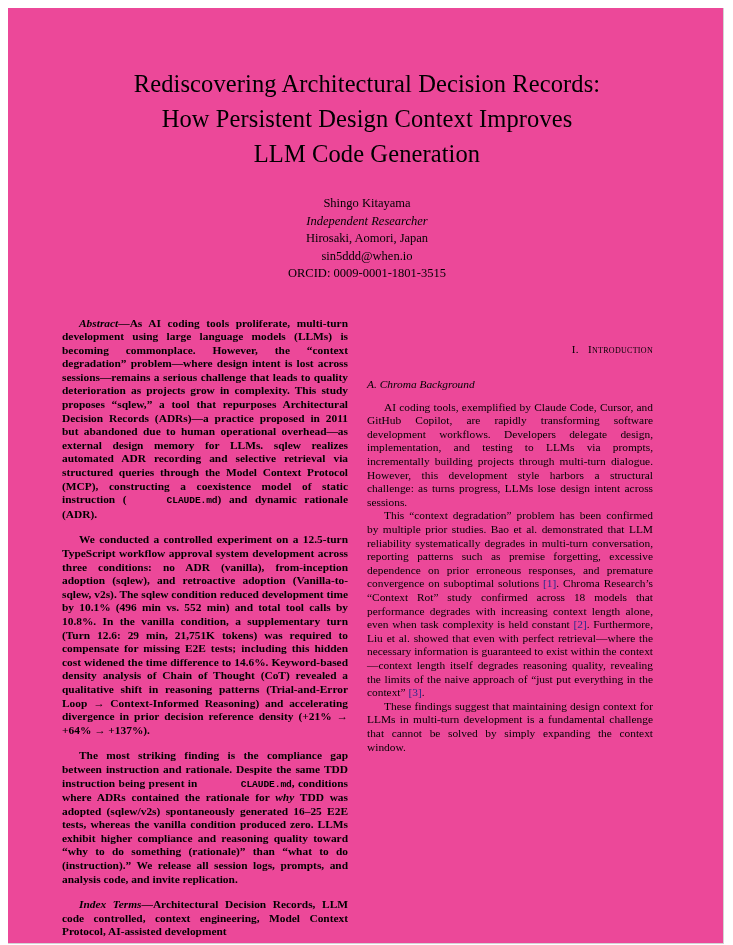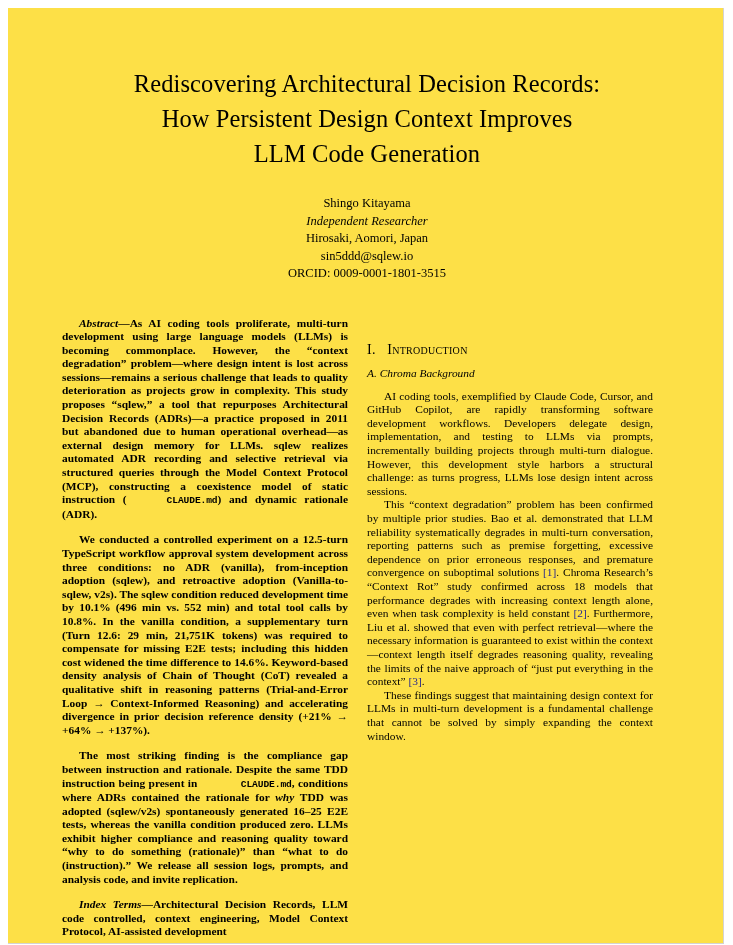--- a/index.html
+++ b/index.html
@@ -14,21 +14,21 @@
     color: #000000;
     overflow: hidden;
   }
 
   .page {
     position: absolute;
     left: 8px;
     top: 8px;
     width: 716px;
     height: 936px;
-    background: #fde047;
+    background: #ec4899;
     border-right: 1px solid #d3d3d3;
     border-bottom: 1px solid #d3d3d3;
     box-sizing: border-box;
     overflow: hidden;
   }
 
   .content {
     position: absolute;
     left: 54px;
     top: 0;
@@ -91,25 +91,25 @@
   code, .mono {
     font-family: "Liberation Mono", "DejaVu Sans Mono", monospace;
     font-size: 9.6px;
     letter-spacing: -0.1px;
     padding-left: 40px;
   }
 
   .it { font-style: italic; }
 
   .sec-head {
-    text-align: left;
-    font-size: 14px;
+    text-align: right;
+    font-size: 11px;
     font-variant: small-caps;
     margin-top: 26px;
-    margin-bottom: 11px;
+    margin-bottom: 22px;
     letter-spacing: 0.3px;
   }
   .subsec-head {
     font-style: italic;
     font-size: 11.4px;
     margin-bottom: 9px;
   }
 
   .body-p {
     text-indent: 17px;
@@ -134,21 +134,21 @@
     <h1 class="title">
       <span class="tline">Rediscovering Architectural Decision Records:</span>
       <span class="tline">How Persistent Design Context Improves</span>
       <span class="tline">LLM Code Generation</span>
     </h1>
 
     <div class="authors">
       <span class="name">Shingo Kitayama</span>
       <span class="affil">Independent Researcher</span>
       <span class="loc">Hirosaki, Aomori, Japan</span>
-      <span class="mail">sin5ddd@sqlew.io</span>
+      <span class="mail">sin5ddd@when.io</span>
       <span class="orcid">ORCID: 0009-0001-1801-3515</span>
     </div>
 
     <div class="columns">
 
       <div class="col">
 
         <p class="abs"><span class="lead">Abstract</span><span>—As AI coding tools proliferate, multi-turn development using large language models (LLMs) is becoming commonplace. However, the “context degradation” problem—where design intent is lost across sessions—remains a serious challenge that leads to quality deterioration as projects grow in complexity. This study proposes “sqlew,” a tool that repurposes Architectural Decision Records (ADRs)—a practice proposed in 2011 but abandoned due to human operational overhead—as external design memory for LLMs. sqlew realizes automated ADR recording and selective retrieval via structured queries through the Model Context Protocol (MCP), constructing a coexistence model of static instruction (</span><code>CLAUDE.md</code><span>) and dynamic rationale (ADR).</span></p>
 
         <p class="abs"><span>We conducted a controlled experiment on a 12.5-turn TypeScript workflow approval system development across three conditions: no ADR (vanilla), from-inception adoption (sqlew), and retroactive adoption (Vanilla-to-sqlew, v2s). The sqlew condition reduced development time by 10.1% (496 min vs. 552 min) and total tool calls by 10.8%. In the vanilla condition, a supplementary turn (Turn 12.6: 29 min, 21,751K tokens) was required to compensate for missing E2E tests; including this hidden cost widened the time difference to 14.6%. Keyword-based density analysis of Chain of Thought (CoT) revealed a qualitative shift in reasoning patterns (Trial-and-Error Loop </span><span class="arrow">→</span><span> Context-Informed Reasoning) and accelerating divergence in prior decision reference density (+21% </span><span class="arrow">→</span><span> +64% </span><span class="arrow">→</span><span> +137%).</span></p>

